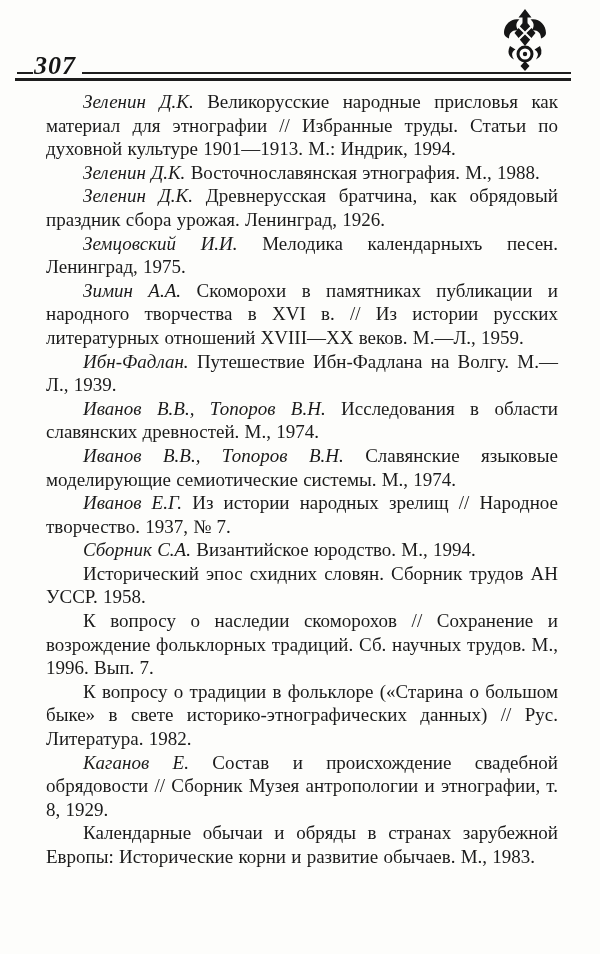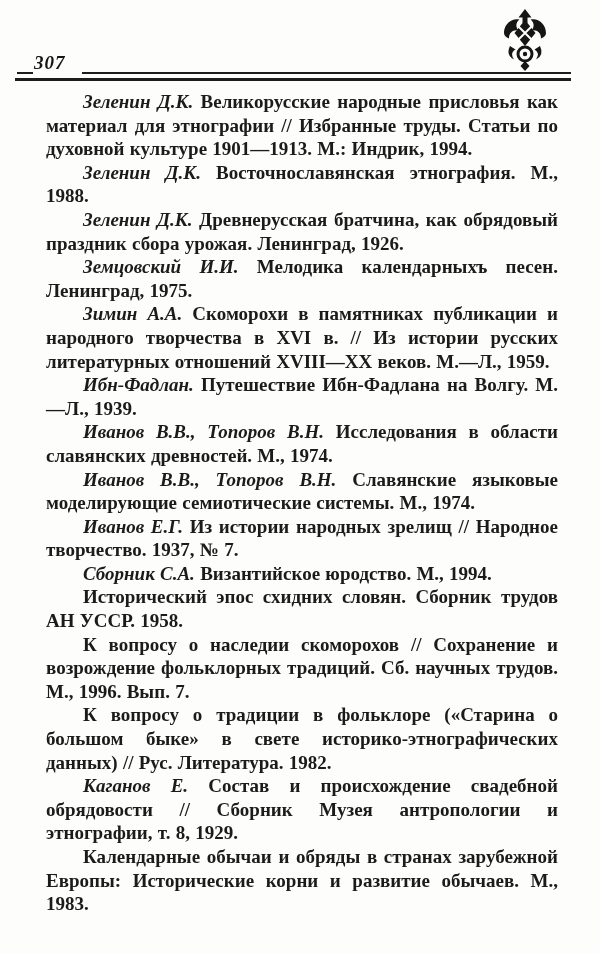--- a/index.html
+++ b/index.html
@@ -15,21 +15,21 @@
     background: #fdfdfb;
     color: #1b1b1b;
     font-family: "Liberation Serif", "DejaVu Serif", serif;
     overflow: hidden;
   }
   
   .pagenum {
     position: absolute;
     left: 34px;
     top: 53px;
-    font-size: 19px;
+    font-size: 26px;
     line-height: 1;
     font-weight: bold;
     font-style: italic;
     letter-spacing: 1px;
     color: #161616;
   }
   .rule {
     position: absolute;
     background: #1d1d1d;
   }
@@ -48,21 +48,20 @@
     right: 42px;
     top: 90px;
   }
   .entry {
     margin: 0;
     text-indent: 37px;
     text-align: justify;
     font-size: 19px;
     line-height: 23.6px;
     word-spacing: 0.5px;
-    font-weight: bold;
   }
   .entry i {
     font-style: italic;
   }
 </style>
 </head>
 <body>
 
 <div class="page">
 

